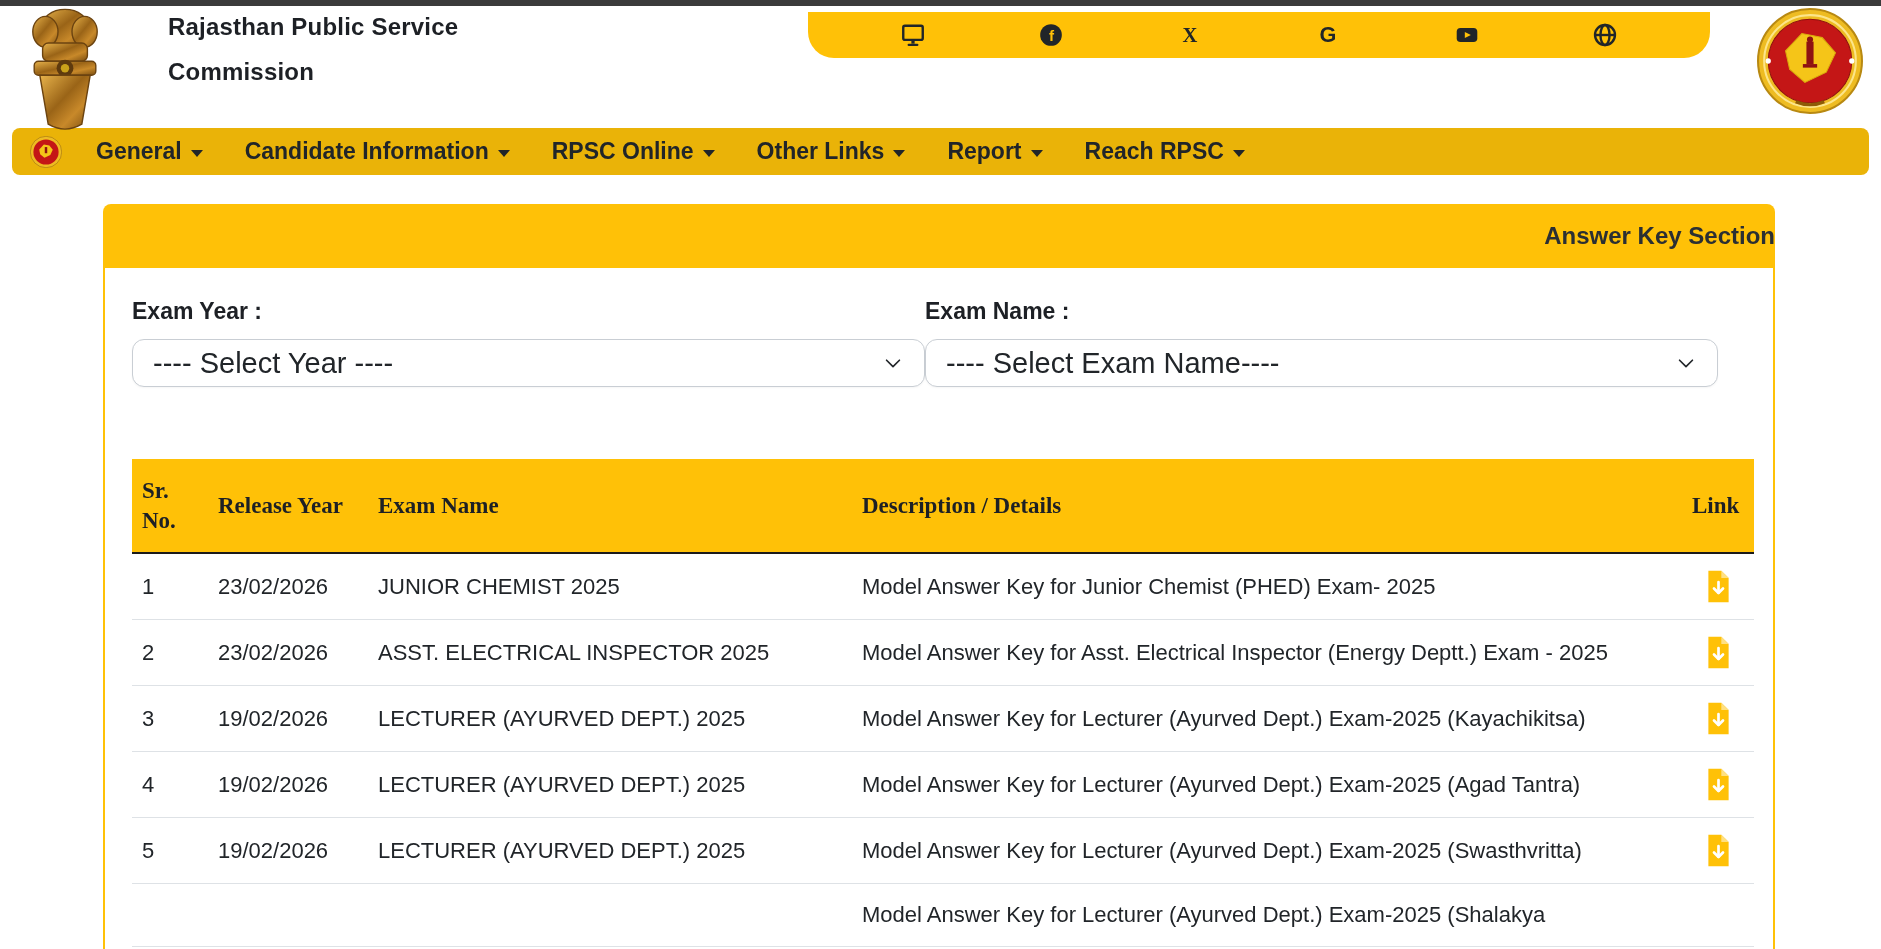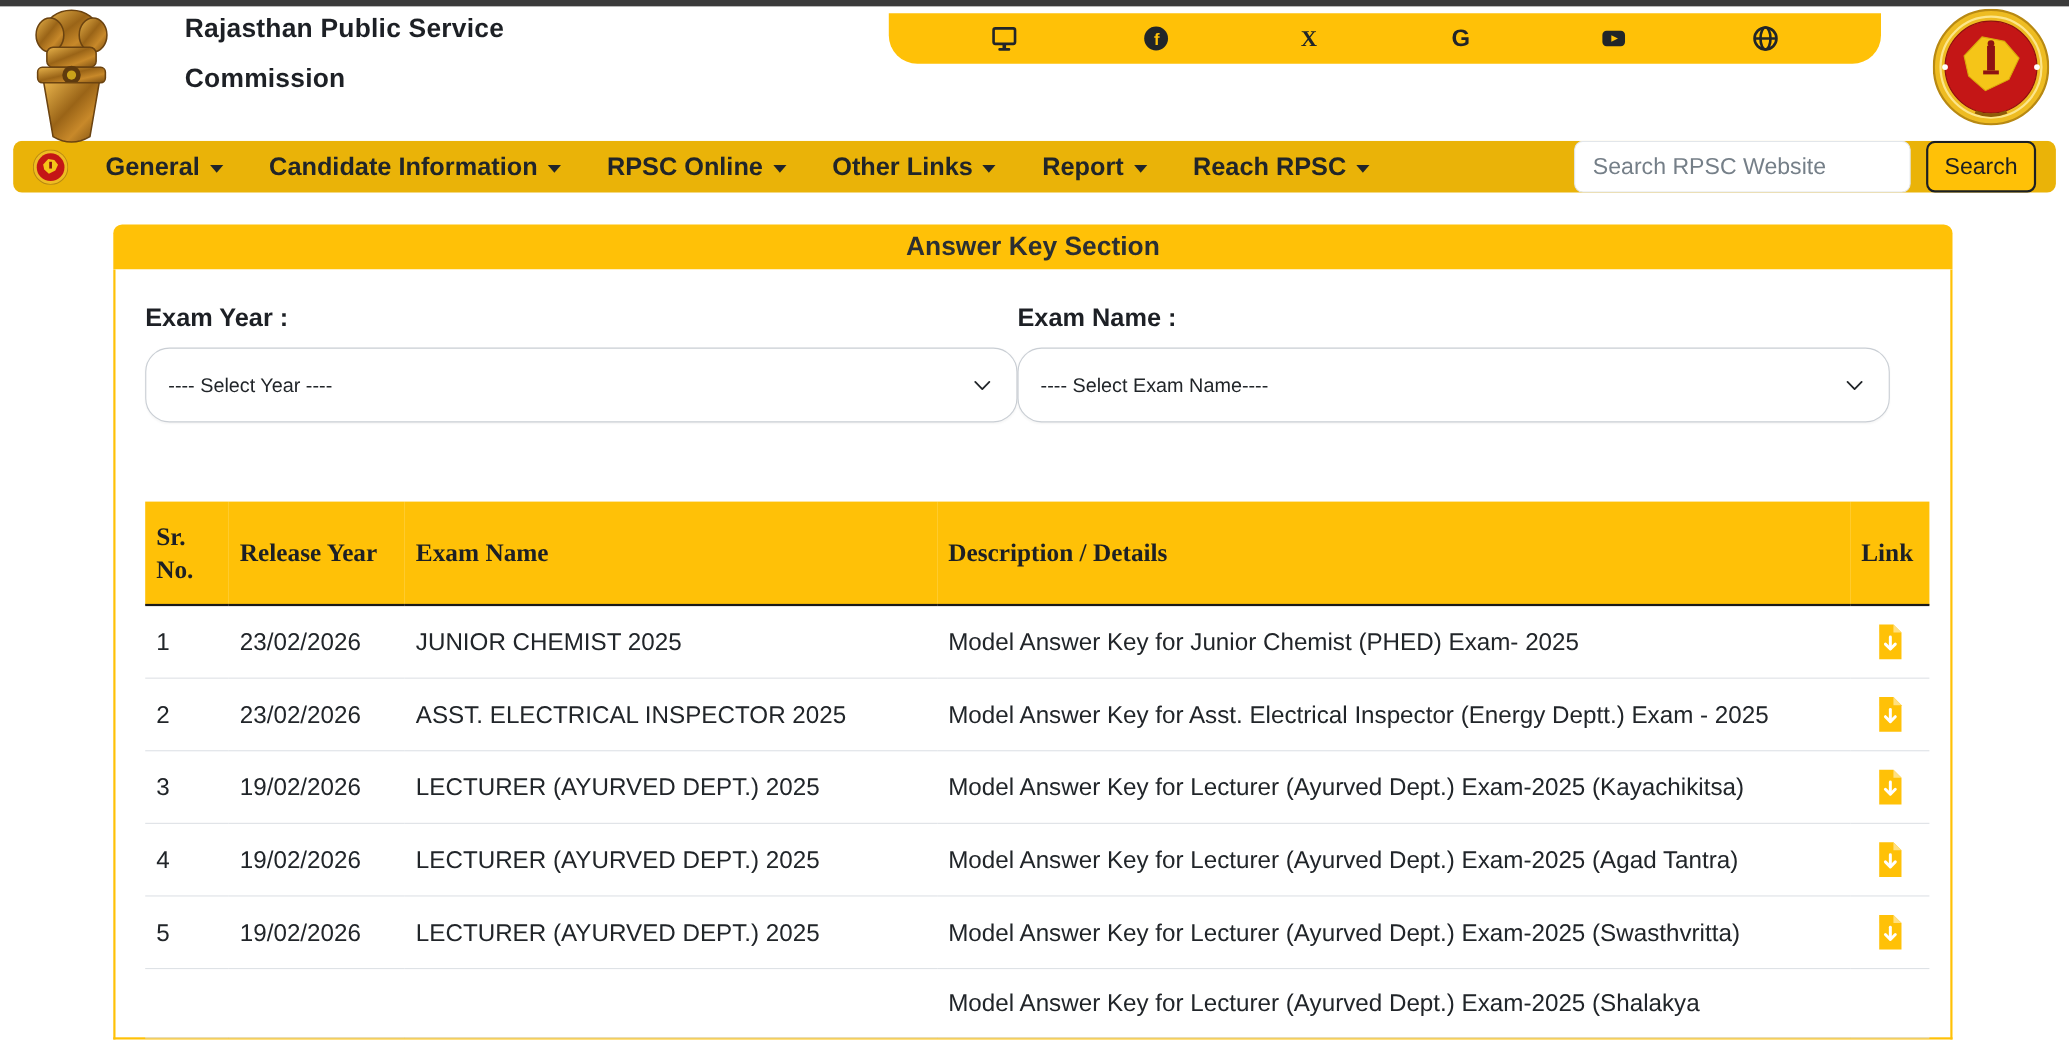--- a/index.html
+++ b/index.html
@@ -30,32 +30,32 @@
   .search-wrap { margin-left:auto; display:flex; align-items:center; }
   .search-input { width:306px; height:47px; border:1px solid #e2e6ea; border-radius:8px;
     padding:0 16px; font-size:21px; color:#212529; outline:none; background:#fff; }
   .search-input::placeholder { color:#757f88; }
   .search-btn { width:100px; height:47px; margin-left:14px; background:#FFC107;
     border:2px solid #1b1f23; border-radius:8px; font-size:21px; color:#1b1f23;
     cursor:pointer; font-family:inherit; }
 
   
   .card { margin:29px 0 0 103px; width:1672px; }
-  .card-header { height:41px; background:#FFC107; border-radius:8px 8px 0 0;
-    display:flex; align-items:center; justify-content:center;
+  .card-header { height:64px; background:#FFC107; border-radius:8px 8px 0 0;
+    display:flex; align-items:center; justify-content:flex-end;
     font-size:24px; font-weight:bold; color:#2b2f33; }
   .card-body { border:2px solid #FFC107; border-top:none; background:#fff;
     height:700px; padding:30px 0 0 27px; }
 
   
   .filters { display:flex; }
   .filter-col { width:793px; }
   .filter-label { font-size:23px; font-weight:bold; color:#1d2025; margin-bottom:14px; }
-  .select-box { height:68px; border:1px solid #c9ced4; border-radius:22px;
-    display:flex; align-items:center; padding:0 20px; font-size:18px; color:#212529;
+  .select-box { height:48px; border:1px solid #c9ced4; border-radius:12px;
+    display:flex; align-items:center; padding:0 20px; font-size:29px; color:#212529;
     cursor:pointer; background:#fff; box-shadow:0 1px 2px rgba(0,0,0,.04); }
   .select-box .sel-text { flex:1; }
 
   
   .ak-table { margin-top:72px; width:1622px; border-collapse:collapse; table-layout:fixed; }
   .ak-table col.c-sr   { width:76px; }
   .ak-table col.c-date { width:160px; }
   .ak-table col.c-exam { width:484px; }
   .ak-table col.c-desc { width:830px; }
   .ak-table col.c-link { width:72px; }
@@ -178,24 +178,20 @@
   </div>
   <div class="nav-item">
     <span>Report</span>
     <span class="caret"></span>
   </div>
   <div class="nav-item">
     <span>Reach RPSC</span>
     <span class="caret"></span>
   </div>
 
-  <div class="search-wrap">
-    <input class="search-input" type="text" placeholder="Search RPSC Website" style="">
-    <button class="search-btn">Search</button>
-  </div>
 </nav>
 
 <main class="card">
   <div class="card-header">
     <span>Answer Key Section</span>
   </div>
   <div class="card-body">
 
     <div class="filters">
       <div class="filter-col">

